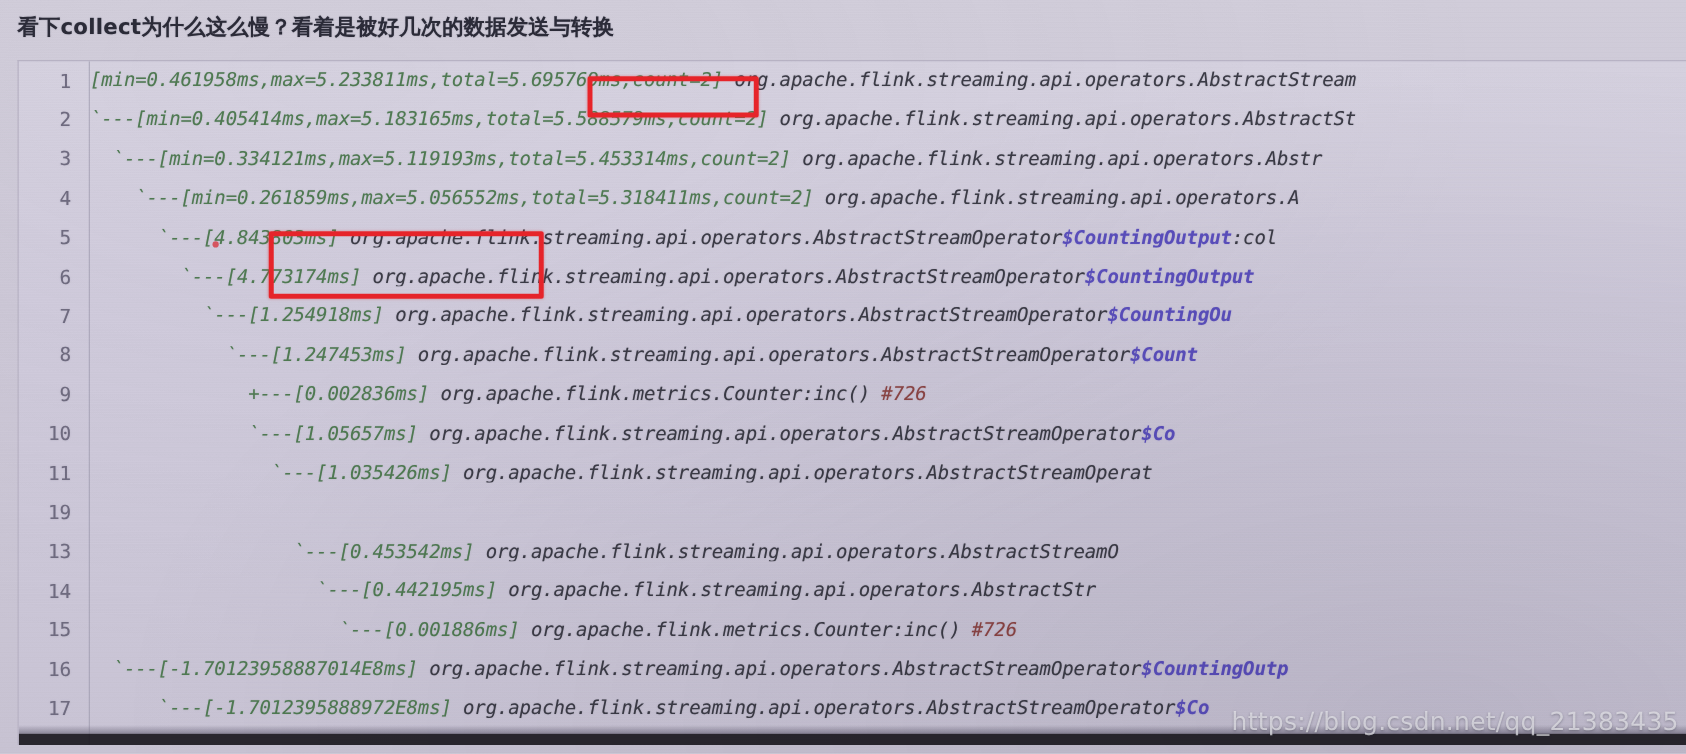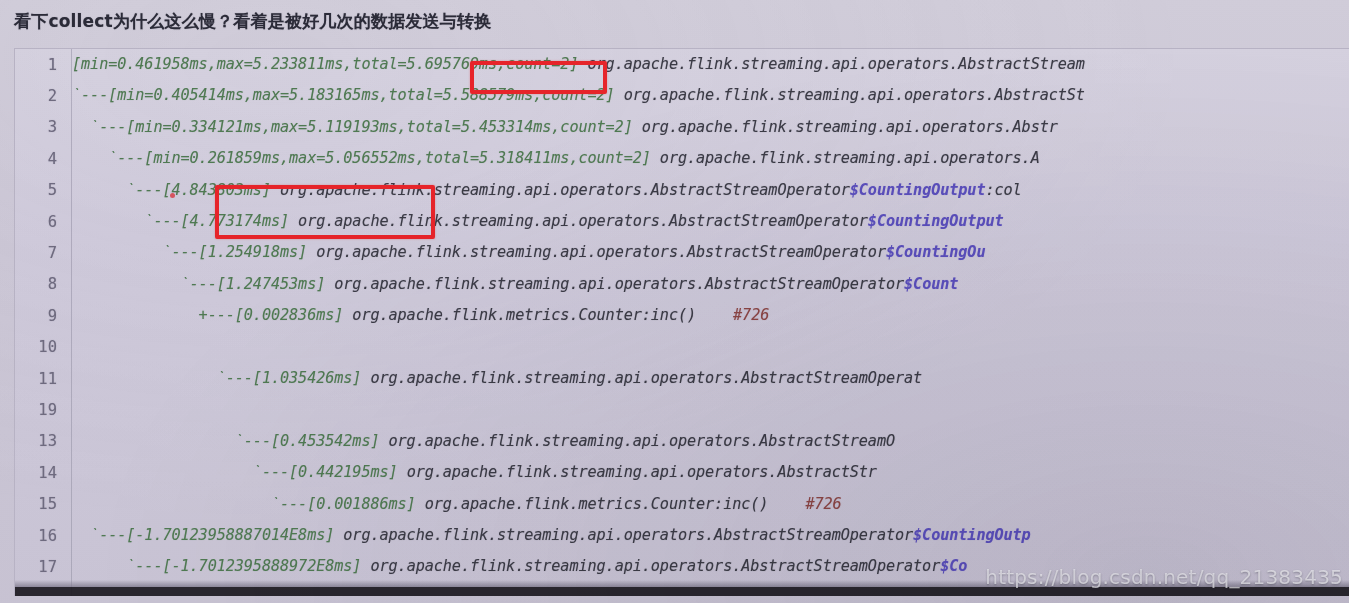--- a/index.html
+++ b/index.html
@@ -72,21 +72,21 @@
     line-height: 1;
     letter-spacing: -0.1px;
     color: #4f7a52;
     text-shadow: 0 0 1px rgba(80,120,85,.35);
     overflow: hidden;
     font-style: italic;
   }
   .seg-green { color: #4f7a52; }
   .seg-dark  { color: #3b3b46; text-shadow: 0 0 1px rgba(55,55,70,.4); }
   .seg-blue  { color: #5b4fbe; font-weight: bold; text-shadow: 0 0 1px rgba(80,70,180,.35); }
-  .seg-red   { color: #8d4545; text-shadow: 0 0 1px rgba(130,70,70,.4); margin-left: 28px; }
+  .seg-red   { color: #8d4545; text-shadow: 0 0 1px rgba(130,70,70,.4); }
   
   .redbox {
     position: absolute;
     border: 4px solid #e8242a;
     border-radius: 2px;
     pointer-events: none;
     box-shadow: 0 0 2px rgba(230,40,45,.4);
   }
   
   #dot-artifact {
@@ -147,21 +147,21 @@
     <div id="code-lines">
         <div class="code-row"><span class="lineno">1</span><span class="codetext"><span class="seg-green">[min=0.461958ms,max=5.233811ms,total=5.695769ms,count=2] </span><span class="seg-dark">org.apache.flink.streaming.api.operators.AbstractStream</span></span></div>
         <div class="code-row"><span class="lineno">2</span><span class="codetext"><span class="seg-green">`---[min=0.405414ms,max=5.183165ms,total=5.588579ms,count=2] </span><span class="seg-dark">org.apache.flink.streaming.api.operators.AbstractSt</span></span></div>
         <div class="code-row"><span class="lineno">3</span><span class="codetext"><span class="seg-green">  `---[min=0.334121ms,max=5.119193ms,total=5.453314ms,count=2] </span><span class="seg-dark">org.apache.flink.streaming.api.operators.Abstr</span></span></div>
         <div class="code-row"><span class="lineno">4</span><span class="codetext"><span class="seg-green">    `---[min=0.261859ms,max=5.056552ms,total=5.318411ms,count=2] </span><span class="seg-dark">org.apache.flink.streaming.api.operators.A</span></span></div>
         <div class="code-row"><span class="lineno">5</span><span class="codetext"><span class="seg-green">      `---[4.843803ms] </span><span class="seg-dark">org.apache.flink.streaming.api.operators.AbstractStreamOperator</span><span class="seg-blue">$CountingOutput</span><span class="seg-dark">:col</span></span></div>
         <div class="code-row"><span class="lineno">6</span><span class="codetext"><span class="seg-green">        `---[4.773174ms] </span><span class="seg-dark">org.apache.flink.streaming.api.operators.AbstractStreamOperator</span><span class="seg-blue">$CountingOutput</span></span></div>
         <div class="code-row"><span class="lineno">7</span><span class="codetext"><span class="seg-green">          `---[1.254918ms] </span><span class="seg-dark">org.apache.flink.streaming.api.operators.AbstractStreamOperator</span><span class="seg-blue">$CountingOu</span></span></div>
         <div class="code-row"><span class="lineno">8</span><span class="codetext"><span class="seg-green">            `---[1.247453ms] </span><span class="seg-dark">org.apache.flink.streaming.api.operators.AbstractStreamOperator</span><span class="seg-blue">$Count</span></span></div>
         <div class="code-row"><span class="lineno">9</span><span class="codetext"><span class="seg-green">              +---[0.002836ms] </span><span class="seg-dark">org.apache.flink.metrics.Counter:inc() </span><span class="seg-red">#726</span></span></div>
-        <div class="code-row"><span class="lineno">10</span></div>
+        <div class="code-row"><span class="lineno">10</span><span class="codetext"><span class="seg-green">              `---[1.05657ms] </span><span class="seg-dark">org.apache.flink.streaming.api.operators.AbstractStreamOperator</span><span class="seg-blue">$Co</span></span></div>
         <div class="code-row"><span class="lineno">11</span><span class="codetext"><span class="seg-green">                `---[1.035426ms] </span><span class="seg-dark">org.apache.flink.streaming.api.operators.AbstractStreamOperat</span></span></div>
         <div class="code-row"><span class="lineno">19</span></div>
         <div class="code-row"><span class="lineno">13</span><span class="codetext"><span class="seg-green">                  `---[0.453542ms] </span><span class="seg-dark">org.apache.flink.streaming.api.operators.AbstractStreamO</span></span></div>
         <div class="code-row"><span class="lineno">14</span><span class="codetext"><span class="seg-green">                    `---[0.442195ms] </span><span class="seg-dark">org.apache.flink.streaming.api.operators.AbstractStr</span></span></div>
         <div class="code-row"><span class="lineno">15</span><span class="codetext"><span class="seg-green">                      `---[0.001886ms] </span><span class="seg-dark">org.apache.flink.metrics.Counter:inc() </span><span class="seg-red">#726</span></span></div>
         <div class="code-row"><span class="lineno">16</span><span class="codetext"><span class="seg-green">  `---[-1.70123958887014E8ms] </span><span class="seg-dark">org.apache.flink.streaming.api.operators.AbstractStreamOperator</span><span class="seg-blue">$CountingOutp</span></span></div>
         <div class="code-row"><span class="lineno">17</span><span class="codetext"><span class="seg-green">      `---[-1.7012395888972E8ms] </span><span class="seg-dark">org.apache.flink.streaming.api.operators.AbstractStreamOperator</span><span class="seg-blue">$Co</span></span></div>
       </div>
     <div id="annotation-layer">
         <div class="redbox" style="left: 455px; top: 12px; width: 137px; height: 33px; border-color: rgb(232, 36, 42);"></div>

